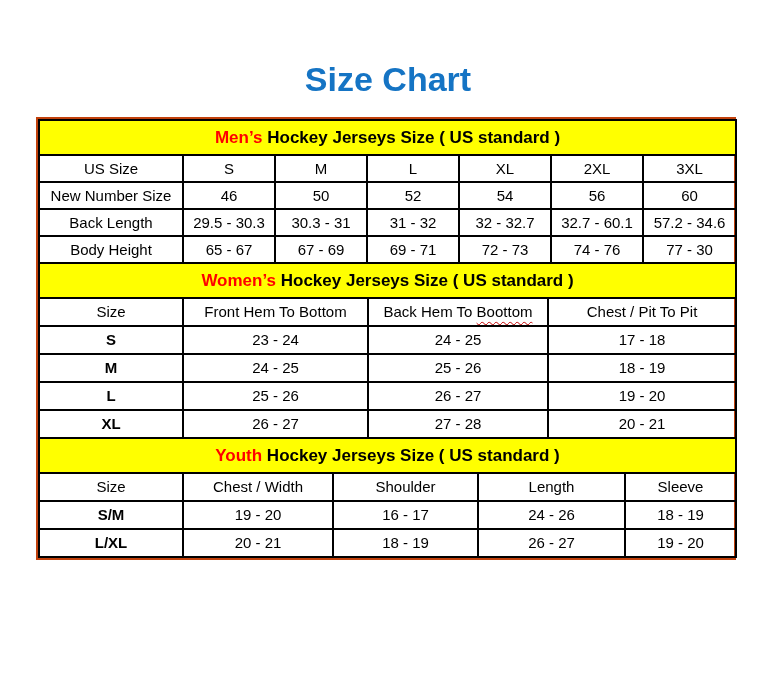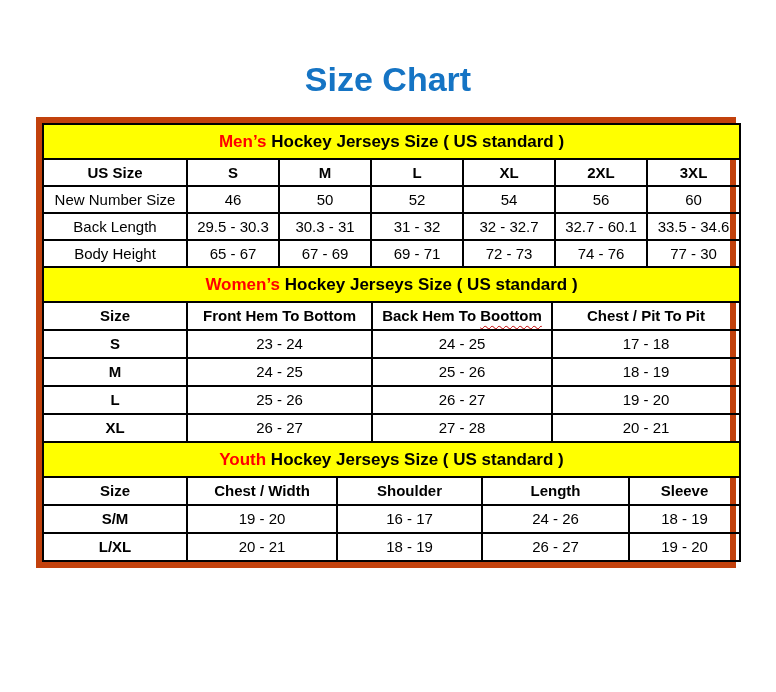--- a/index.html
+++ b/index.html
@@ -15,41 +15,41 @@
     font-size: 34px;
     line-height: 1.15;
     font-weight: 700;
     color: #1574C4;
     letter-spacing: 0px;
   }
 
   .chart-wrap {
     margin-left: 36px;
     width: 700px;
-    border: 6px solid #c2410c;
+    border: 2px solid #c2410c;
   }
 
   table {
     width: 100%;
     border-collapse: collapse;
     table-layout: fixed;
   }
   table.stacked { margin-top: -2px; }
 
   th, td {
     border: 2px solid #000;
     text-align: center;
     vertical-align: middle;
     padding: 2px 2px;
     font-size: 15px;
     line-height: 1.15;
     overflow: hidden;
     white-space: nowrap;
   }
-  th { font-weight: 700; }
+  th { font-weight: 400; }
   td { font-weight: 400; }
 
   tr.band-row { height: 35px; }
   tr.band-row th {
     background: #FFFF00;
     font-size: 17px;
     font-weight: 700;
   }
   .red-word { color: #FF0000; }
 
@@ -108,21 +108,21 @@
           <td>56</td>
           <td>60</td>
         </tr>
         <tr class="data-row">
           <td>Back Length</td>
           <td>29.5 - 30.3</td>
           <td>30.3 - 31</td>
           <td>31 - 32</td>
           <td>32 - 32.7</td>
           <td>32.7 - 60.1</td>
-          <td>33.5 - 34.6</td>
+          <td>57.2 - 34.6</td>
         </tr>
         <tr class="data-row">
           <td>Body Height</td>
           <td>65 - 67</td>
           <td>67 - 69</td>
           <td>69 - 71</td>
           <td>72 - 73</td>
           <td>74 - 76</td>
           <td>77 - 30</td>
         </tr>

